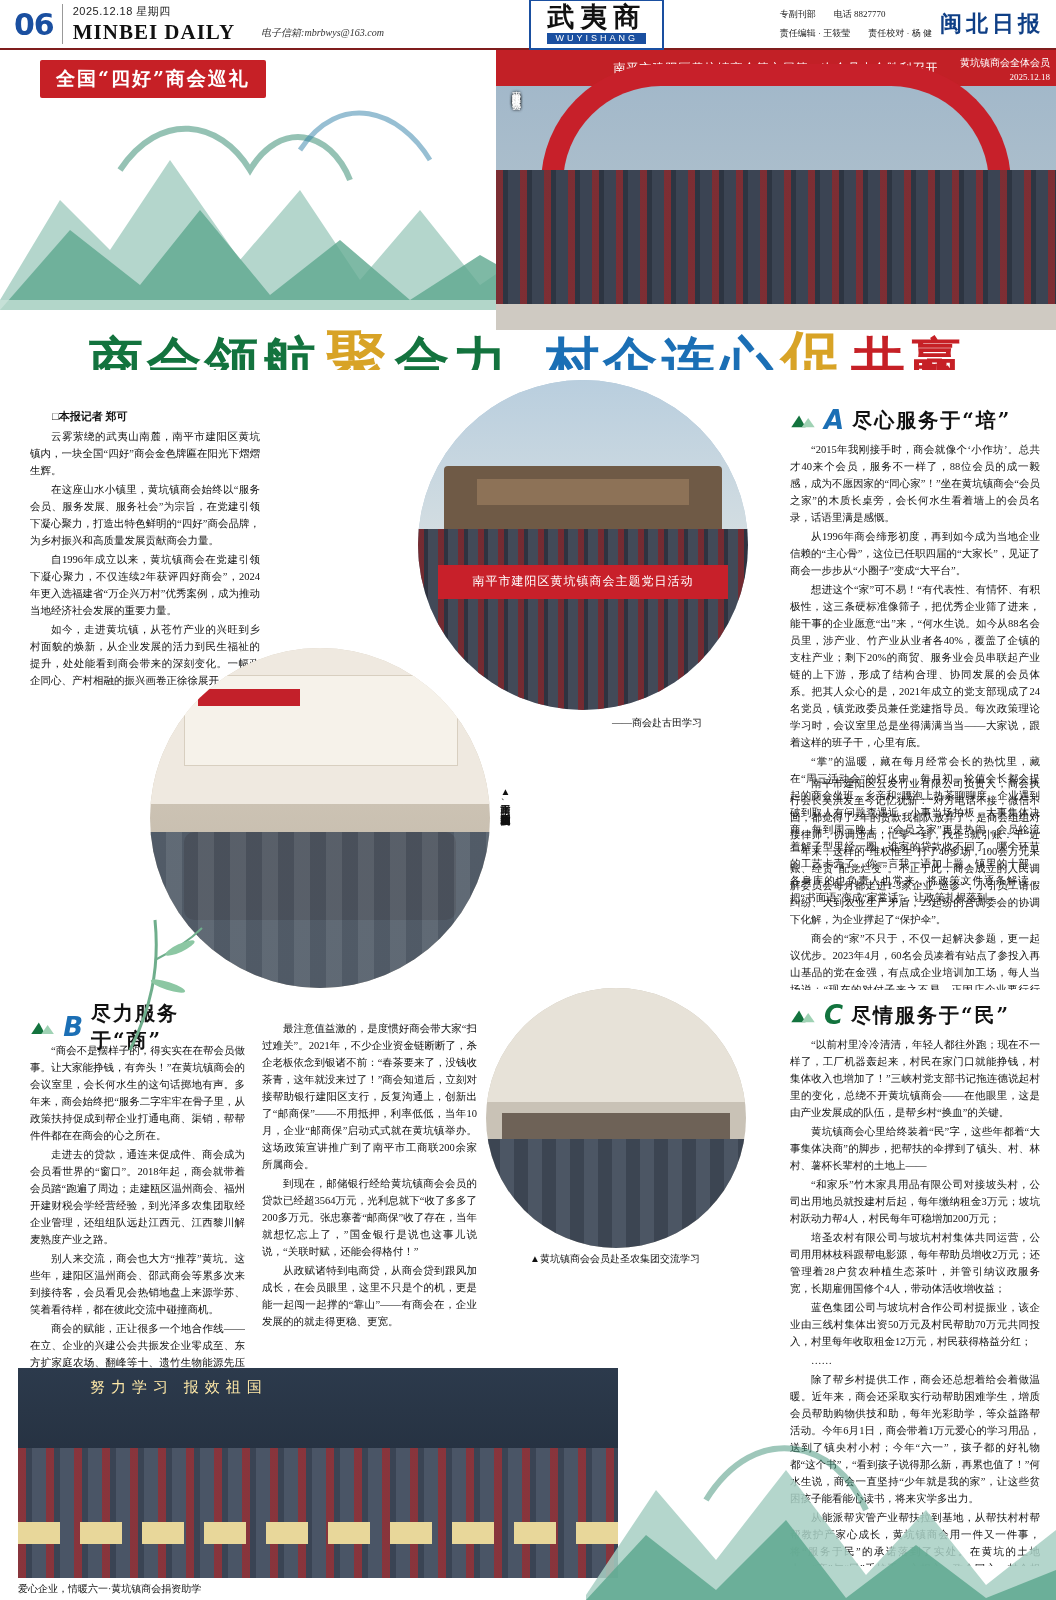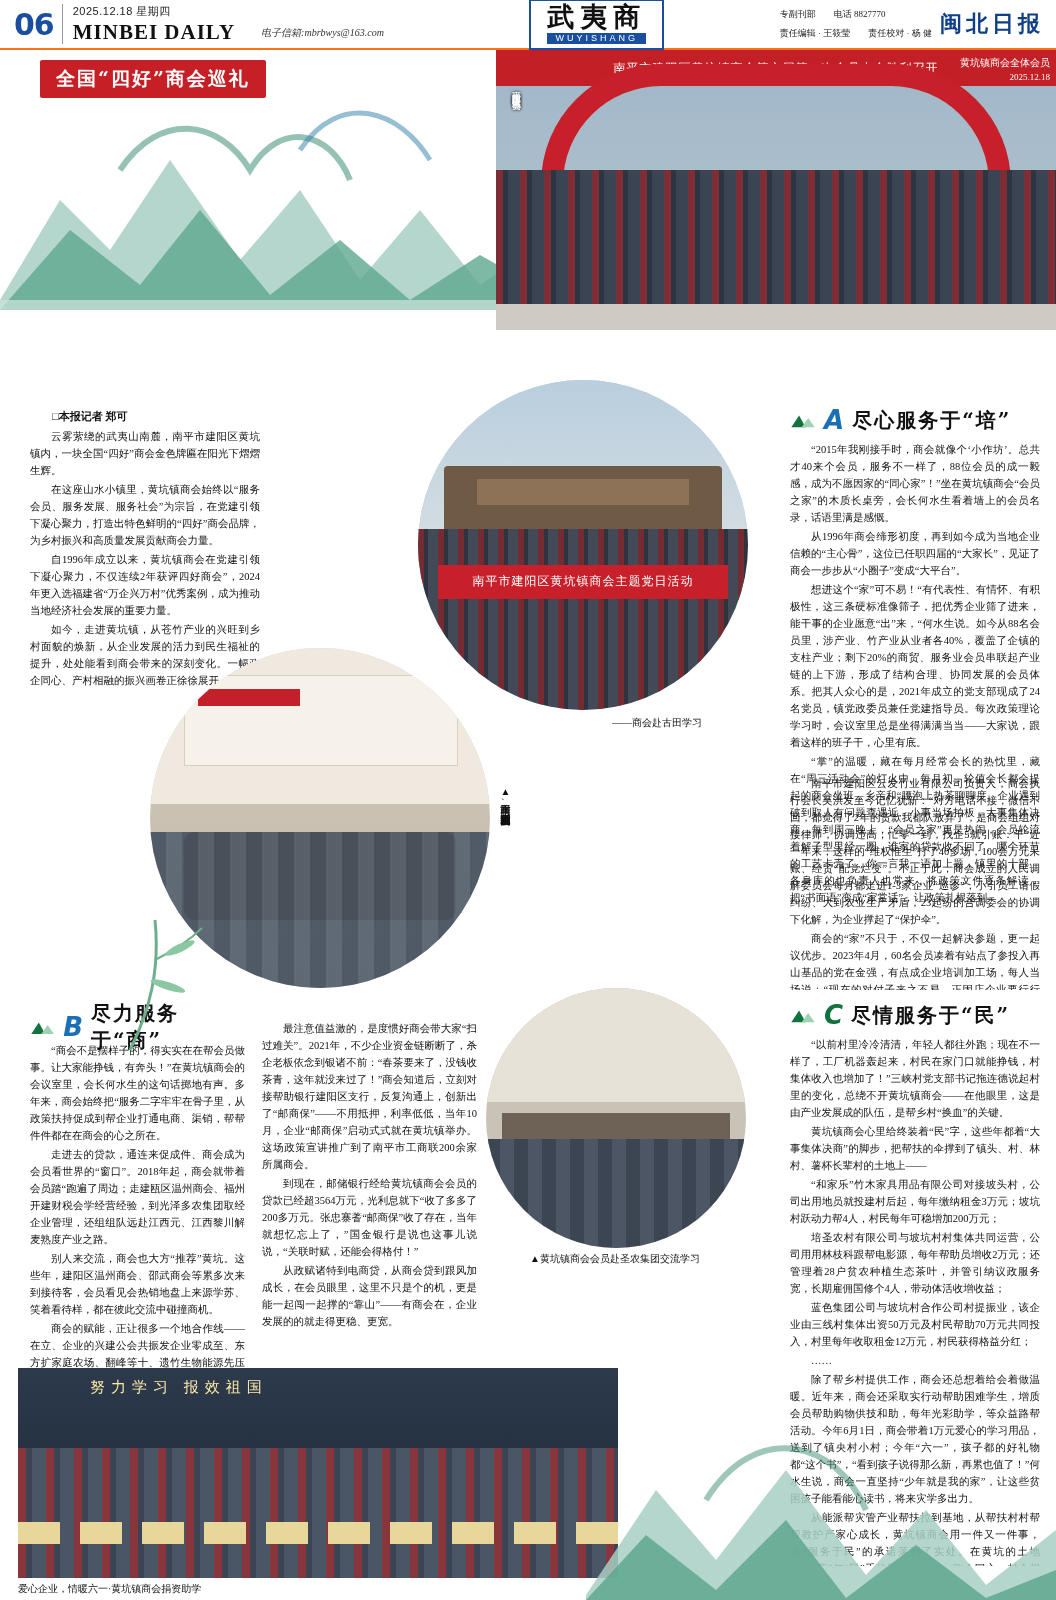--- a/index.html
+++ b/index.html
@@ -7,21 +7,21 @@
     width:1056px;height:1600px;
     background:#ffffff;
     font-family:"Liberation Serif", serif;
     color:#111;
     position:relative;
     overflow:hidden;
   }
   .page{position:relative;width:1056px;height:1600px;overflow:hidden;background:#fff;}
 
   
-  .masthead{position:absolute;left:0;top:0;width:1056px;height:48px;border-bottom:2px solid #f97316;display:flex;align-items:center;}
+  .masthead{position:absolute;left:0;top:0;width:1056px;height:48px;border-bottom:2px solid #7f1d1d;display:flex;align-items:center;}
   .mh-pageno{font-family:"DejaVu Sans",sans-serif;font-weight:bold;font-size:30px;color:#1a4fa0;padding:0 8px 0 14px;letter-spacing:-1px;}
   .mh-datecol{border-left:1px solid #999;padding:0 10px;height:40px;display:flex;flex-direction:column;justify-content:center;}
   .mh-date{font-size:11px;font-family:"Liberation Sans",sans-serif;color:#222;letter-spacing:0.5px;}
   .mh-name{font-family:"Liberation Serif",serif;font-weight:bold;font-size:21px;letter-spacing:1px;color:#111;margin-top:1px;}
   .mh-mail{font-size:10px;color:#333;margin-left:16px;align-self:flex-end;padding-bottom:8px;font-style:italic;}
   .mh-center{flex:1;display:flex;justify-content:center;align-items:center;}
   .mh-box{border:2px solid #1a4fa0;padding:2px 16px 4px 16px;text-align:center;line-height:1;margin-left:30px;}
   .mh-box .cn{font-size:27px;font-weight:bold;letter-spacing:6px;color:#111;font-family:"DejaVu Serif",serif;}
   .mh-box .py{font-size:9px;letter-spacing:3px;background:#1a4fa0;color:#fff;display:block;margin-top:3px;padding:1px 0;font-family:"Liberation Sans",sans-serif;}
   .mh-credits{font-size:9px;line-height:1.5;text-align:left;padding-right:8px;color:#222;}
@@ -134,20 +134,29 @@
     <div class="hero-photo">
       <div class="banner">南平市建阳区黄坑镇商会第六届第一次会员大会胜利召开</div>
       <div class="arch"></div>
       <div class="crowd"></div>
       <div class="steps"></div>
       <div class="cap-r">黄坑镇商会全体会员</div>
       <div class="cap-date">2025.12.18</div>
       <div class="side-label">南平市建阳区黄坑镇商会</div>
     </div>
 
+    <div class="headline">
+      <span class="h1 g1">商会领航</span>
+      <span class="h1 g2" style="font-size:62px">聚</span>
+      <span class="h1 g1">合力</span>
+      <span style="display:inline-block;width:26px"></span>
+      <span class="h1 g3">村企连心</span>
+      <span class="h1 g2" style="font-size:62px">促</span>
+      <span class="h1 g4">共赢</span>
+    </div>
   </div>
 
   <div class="col" style="left:30px;top:408px;width:230px;">
     <p class="byline">□本报记者  郑可</p>
     <p>云雾萦绕的武夷山南麓，南平市建阳区黄坑镇内，一块全国“四好”商会金色牌匾在阳光下熠熠生辉。</p>
     <p>在这座山水小镇里，黄坑镇商会始终以“服务会员、服务发展、服务社会”为宗旨，在党建引领下凝心聚力，打造出特色鲜明的“四好”商会品牌，为乡村振兴和高质量发展贡献商会力量。</p>
     <p>自1996年成立以来，黄坑镇商会在党建引领下凝心聚力，不仅连续2年获评四好商会”，2024年更入选福建省“万企兴万村”优秀案例，成为推动当地经济社会发展的重要力量。</p>
     <p>如今，走进黄坑镇，从苍竹产业的兴旺到乡村面貌的焕新，从企业发展的活力到民生福祉的提升，处处能看到商会带来的深刻变化。一幅政企同心、产村相融的振兴画卷正徐徐展开。</p>
   </div>
 

